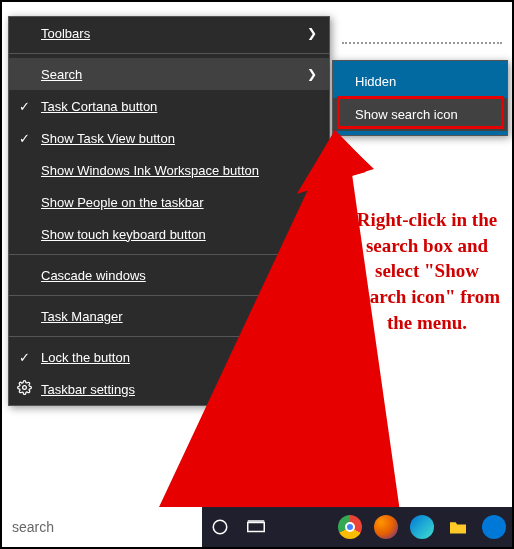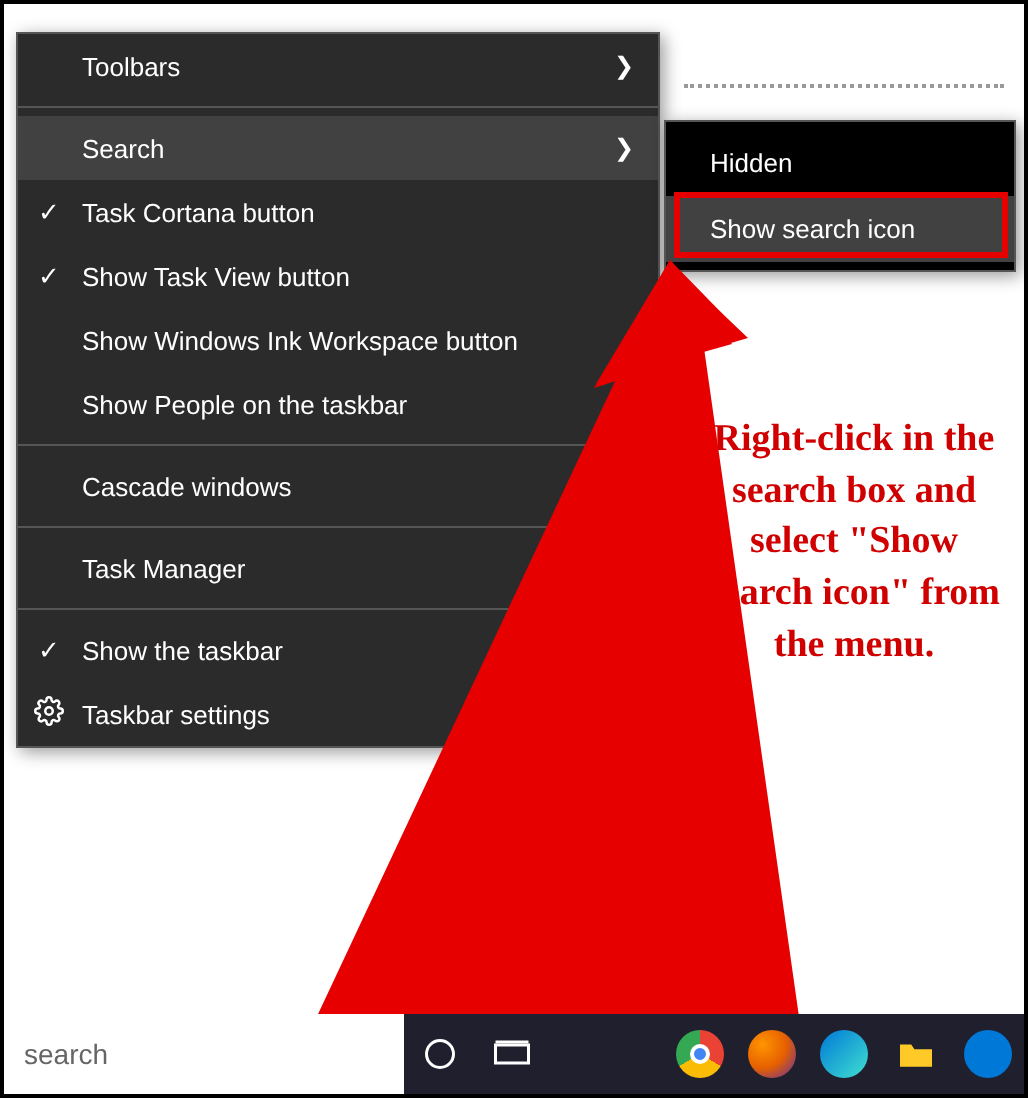--- a/index.html
+++ b/index.html
@@ -25,20 +25,21 @@
   }
   .context-menu {
     position: absolute;
     left: 6px;
     top: 14px;
     width: 322px;
     background: #2b2b2b;
     color: #fff;
     border: 1px solid #555;
     box-shadow: 2px 2px 8px rgba(0,0,0,0.4);
+    text-decoration: underline;
   }
   .menu-item {
     display: flex;
     align-items: center;
     height: 32px;
     padding: 0 12px 0 32px;
     position: relative;
     cursor: default;
   }
   .menu-item:hover, .menu-item.highlighted {
@@ -67,21 +68,21 @@
   .separator {
     height: 1px;
     background: #555;
     margin: 4px 0;
   }
   .submenu {
     position: absolute;
     left: 330px;
     top: 58px;
     width: 176px;
-    background: #000000;
+    background: #0369a1;
     color: #fff;
     border: 1px solid #555;
     box-shadow: 2px 2px 8px rgba(0,0,0,0.4);
     padding: 4px 0;
   }
   .submenu .menu-item {
     padding-left: 22px;
     height: 33px;
   }
   .red-box {
@@ -171,32 +172,35 @@
   <div class="menu-item">
     <span class="check">✓</span>
     <span>Show Task View button</span>
   </div>
   <div class="menu-item">
     <span>Show Windows Ink Workspace button</span>
   </div>
   <div class="menu-item">
     <span>Show People on the taskbar</span>
   </div>
+  <div class="menu-item">
+    <span>Show touch keyboard button</span>
+  </div>
   <div class="separator"></div>
   <div class="menu-item">
     <span>Cascade windows</span>
   </div>
   <div class="separator"></div>
   <div class="menu-item">
     <span>Task Manager</span>
   </div>
   <div class="separator"></div>
   <div class="menu-item">
     <span class="check">✓</span>
-    <span>Show the taskbar</span>
+    <span>Lock the button</span>
   </div>
   <div class="menu-item">
     <span class="gear">
       <svg width="15" height="15" viewBox="0 0 24 24" fill="none" stroke="#fff" stroke-width="2">
         <circle cx="12" cy="12" r="3"></circle>
         <path d="M19.4 15a1.65 1.65 0 0 0 .33 1.82l.06.06a2 2 0 1 1-2.83 2.83l-.06-.06a1.65 1.65 0 0 0-1.82-.33 1.65 1.65 0 0 0-1 1.51V21a2 2 0 1 1-4 0v-.09A1.65 1.65 0 0 0 9 19.4a1.65 1.65 0 0 0-1.82.33l-.06.06a2 2 0 1 1-2.83-2.83l.06-.06a1.65 1.65 0 0 0 .33-1.82 1.65 1.65 0 0 0-1.51-1H3a2 2 0 1 1 0-4h.09A1.65 1.65 0 0 0 4.6 9a1.65 1.65 0 0 0-.33-1.82l-.06-.06a2 2 0 1 1 2.83-2.83l.06.06a1.65 1.65 0 0 0 1.82.33H9a1.65 1.65 0 0 0 1-1.51V3a2 2 0 1 1 4 0v.09a1.65 1.65 0 0 0 1 1.51 1.65 1.65 0 0 0 1.82-.33l.06-.06a2 2 0 1 1 2.83 2.83l-.06.06a1.65 1.65 0 0 0-.33 1.82V9a1.65 1.65 0 0 0 1.51 1H21a2 2 0 1 1 0 4h-.09a1.65 1.65 0 0 0-1.51 1z"></path>
       </svg>
     </span>
     <span>Taskbar settings</span>
   </div>

